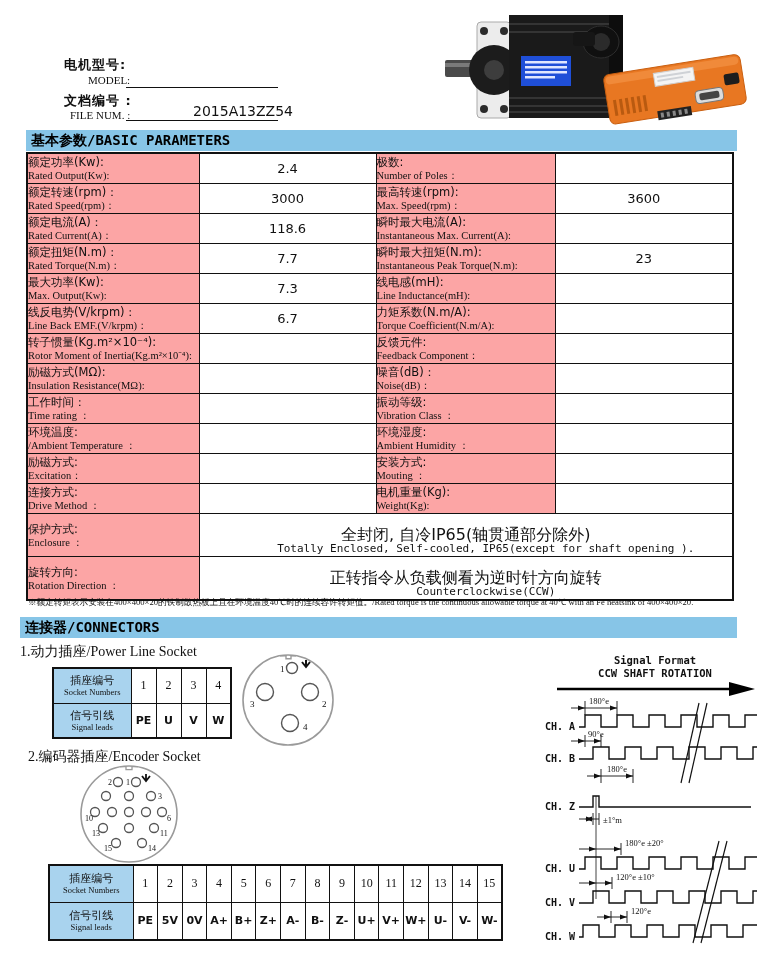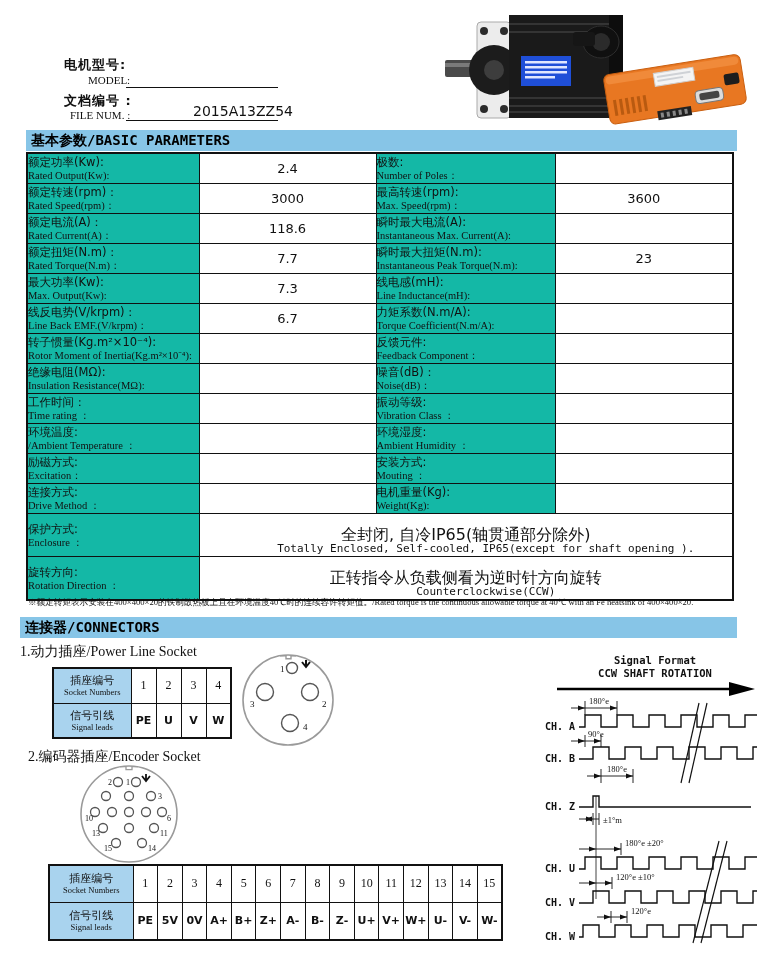--- a/index.html
+++ b/index.html
@@ -14,21 +14,21 @@
   .hdr-val2{font-size:14px;}
   .uline{border-bottom:1.6px solid #111;}
 
   
   .strip{background:#87c5e7;height:21px;line-height:21px;padding-left:5px;
          font-family:"DejaVu Sans Mono",monospace;font-weight:bold;font-size:14px;color:#000;}
 
   
   table.params{border-collapse:collapse;table-layout:fixed;width:706px;border:2px solid #111;}
   table.params td{border:1px solid #111;padding:0;height:29px;overflow:hidden;vertical-align:middle;}
-  td.lbl{background:#14b8a6;padding:1px 3px;}
+  td.lbl{background:#fca5a5;padding:1px 3px;}
   td.lbl .cn{font-size:11.5px;line-height:14px;white-space:nowrap;}
   td.lbl .en{font-size:10.5px;line-height:13px;font-family:"Liberation Serif",serif;white-space:nowrap;}
   td.val{text-align:center;font-size:13px;}
   td.wide{text-align:center;}
   td.wide .cn{font-size:16px;line-height:15px;margin-top:13px;}
   td.wide .en{font-size:11px;line-height:14px;font-family:"DejaVu Sans Mono",monospace;padding-left:40px;}
 
   .footnote{font-size:8.6px;font-family:"Liberation Serif",serif;white-space:nowrap;}
 
   .subtitle{font-size:14px;font-family:"Liberation Serif",serif;}
@@ -215,21 +215,21 @@
           </td>
           <td class="val"></td>
           <td class="lbl">
             <div class="cn">反馈元件:</div>
             <div class="en">Feedback Component：</div>
           </td>
           <td class="val"></td>
         </tr>
         <tr>
           <td class="lbl">
-            <div class="cn">绝缘电阻(MΩ):</div>
+            <div class="cn">励磁方式(MΩ):</div>
             <div class="en">Insulation Resistance(MΩ):</div>
           </td>
           <td class="val"></td>
           <td class="lbl">
             <div class="cn">噪音(dB)：</div>
             <div class="en">Noise(dB)：</div>
           </td>
           <td class="val"></td>
         </tr>
         <tr>

